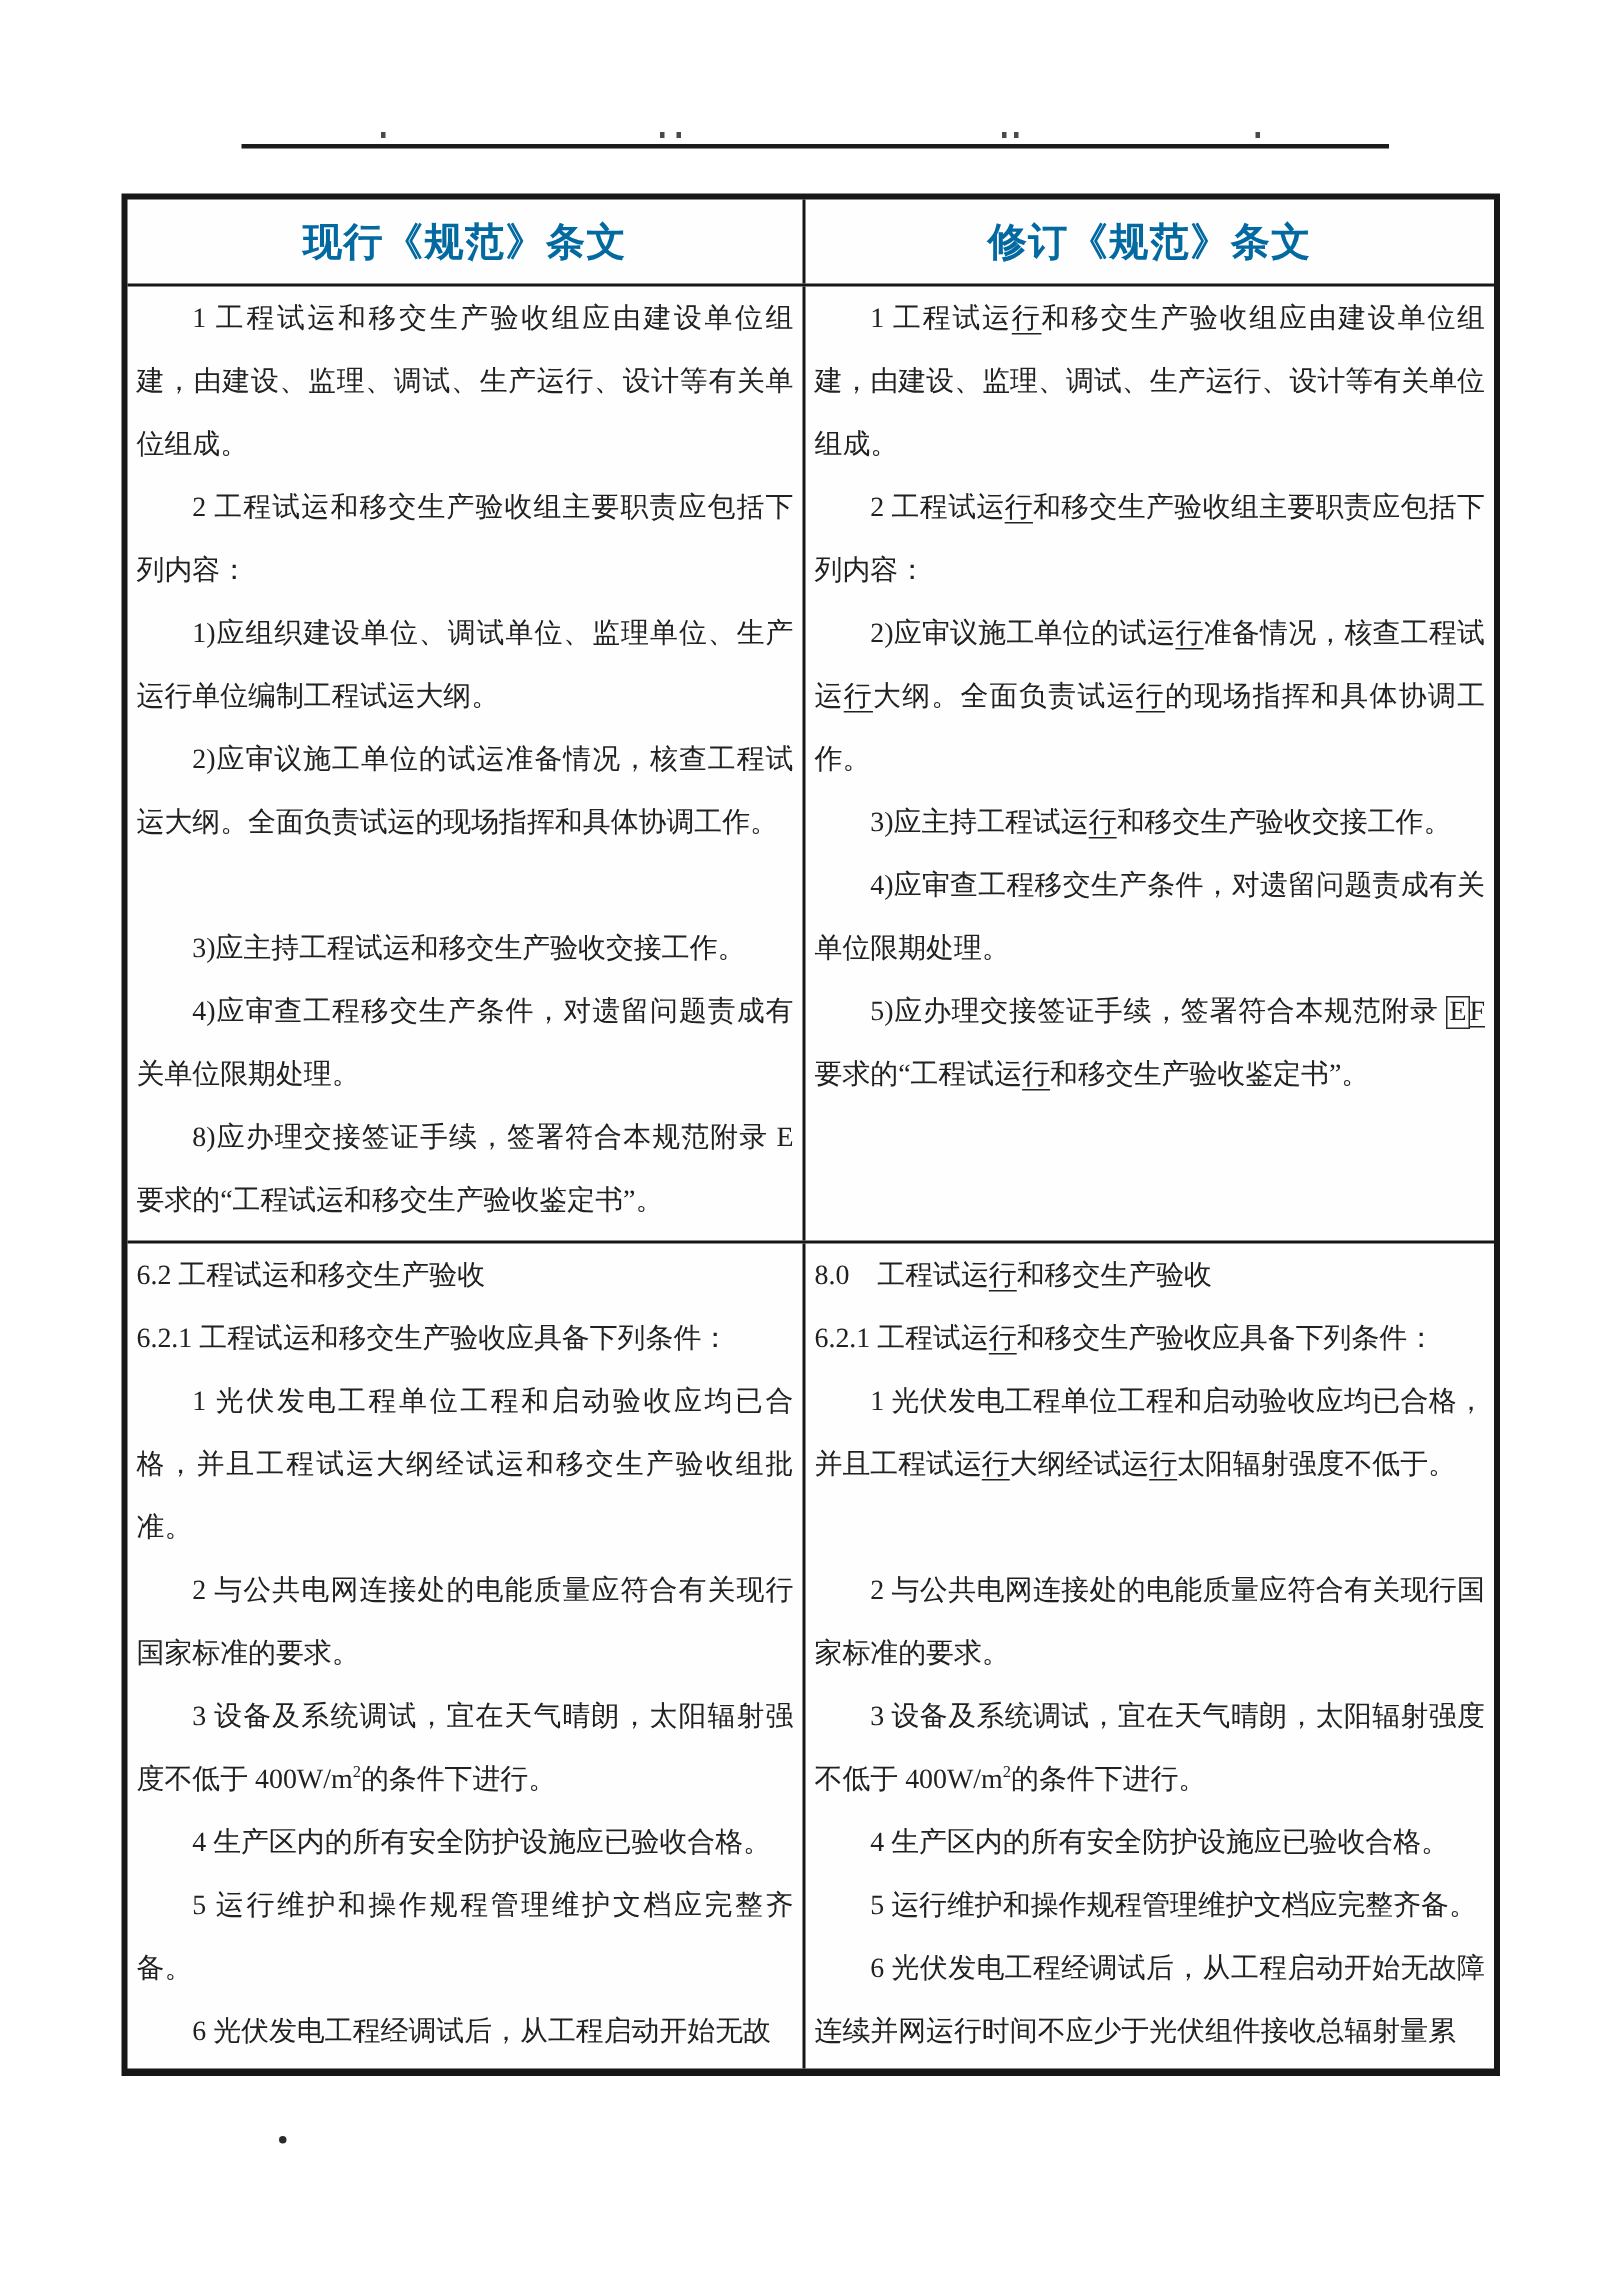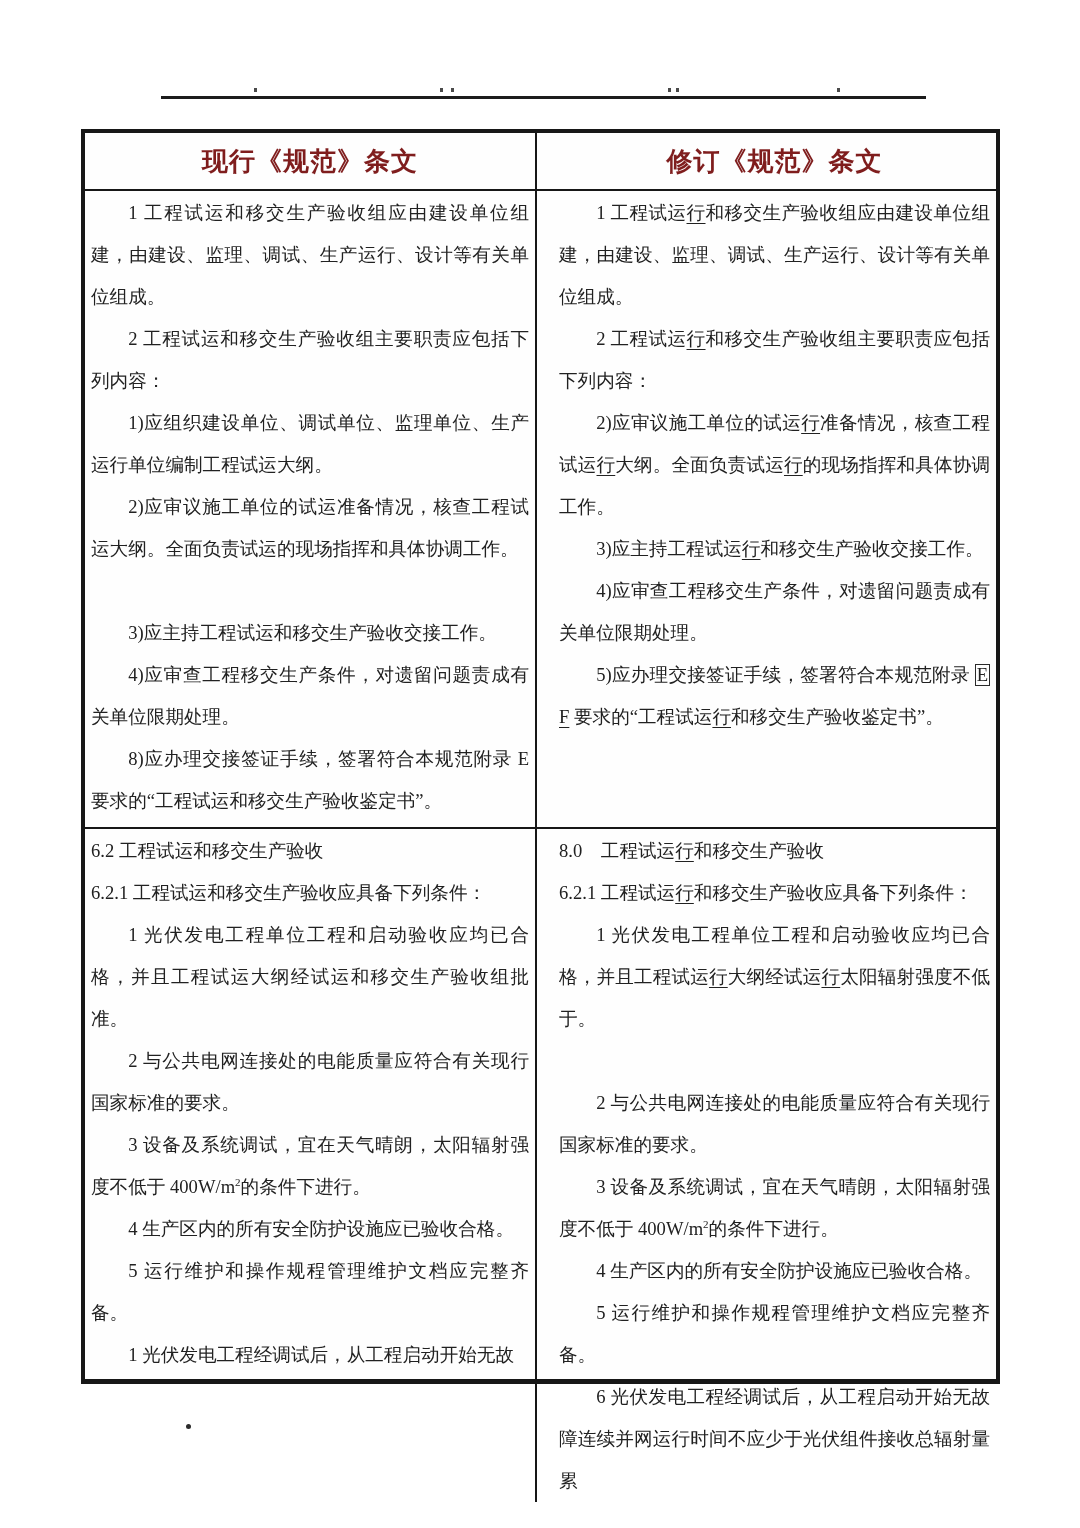--- a/index.html
+++ b/index.html
@@ -27,24 +27,24 @@
     width:919px; height:1255px;
     border:4px solid #171717;
     border-bottom-width:5px;
     background:#fefefe;
     display:flex; flex-direction:column;
   }
   .thead { display:flex; height:58px; border-bottom:2px solid #171717; flex:0 0 auto; }
   .th {
     display:flex; align-items:center; justify-content:center;
     font-family:"Liberation Sans","DejaVu Sans",sans-serif;
-    font-weight:bold; font-size:26px; letter-spacing:1px; color:#7f1d1d;
+    font-weight:bold; font-size:26px; letter-spacing:1px; color:#0369a1;
   }
   .col-a { width:452px; border-right:2px solid #171717; }
-  .col-b { flex:1;margin-left:16px; }
+  .col-b { flex:1; }
   .trow { display:flex; flex:0 0 auto; }
   .row-1 { height:638px; border-bottom:2px solid #171717; }
   .row-2 { flex:1;border-radius:14px; }
   .td {
     padding:1px 6px 0 6px;
     font-size:18.6px; line-height:42px;
     text-align:justify;
     overflow:hidden;
   }
   .para { text-indent:2em; }
@@ -104,21 +104,21 @@
 
     <div class="trow row-2">
       <div class="td col-a">
           <p class="para noindent"><span>6.2 工程试运和移交生产验收</span></p>
           <p class="para noindent"><span>6.2.1 工程试运和移交生产验收应具备下列条件：</span></p>
           <p class="para"><span>1 光伏发电工程单位工程和启动验收应均已合格，并且工程试运大纲经试运和移交生产验收组批准。</span></p>
           <p class="para"><span>2 与公共电网连接处的电能质量应符合有关现行国家标准的要求。</span></p>
           <p class="para"><span>3 设备及系统调试，宜在天气晴朗，太阳辐射强度不低于 400W/m</span><span class="seg-sup">2</span><span>的条件下进行。</span></p>
           <p class="para"><span>4 生产区内的所有安全防护设施应已验收合格。</span></p>
           <p class="para"><span>5 运行维护和操作规程管理维护文档应完整齐备。</span></p>
-          <p class="para"><span>1 光伏发电工程经调试后，从工程启动开始无故</span></p>
+          <p class="para"><span>6 光伏发电工程经调试后，从工程启动开始无故</span></p>
         </div>
       <div class="td col-b">
           <p class="para noindent"><span>8.0　工程试运</span><span class="seg-u">行</span><span>和移交生产验收</span></p>
           <p class="para noindent"><span>6.2.1 工程试运</span><span class="seg-u">行</span><span>和移交生产验收应具备下列条件：</span></p>
           <p class="para"><span>1 光伏发电工程单位工程和启动验收应均已合格，并且工程试运</span><span class="seg-u">行</span><span>大纲经试运</span><span class="seg-u">行</span><span>太阳辐射强度不低于。</span></p>
           <p class="para gap"><span>2 与公共电网连接处的电能质量应符合有关现行国家标准的要求。</span></p>
           <p class="para"><span>3 设备及系统调试，宜在天气晴朗，太阳辐射强度不低于 400W/m</span><span class="seg-sup">2</span><span>的条件下进行。</span></p>
           <p class="para"><span>4 生产区内的所有安全防护设施应已验收合格。</span></p>
           <p class="para"><span>5 运行维护和操作规程管理维护文档应完整齐备。</span></p>
           <p class="para"><span>6 光伏发电工程经调试后，从工程启动开始无故障连续并网运行时间不应少于光伏组件接收总辐射量累</span></p>

